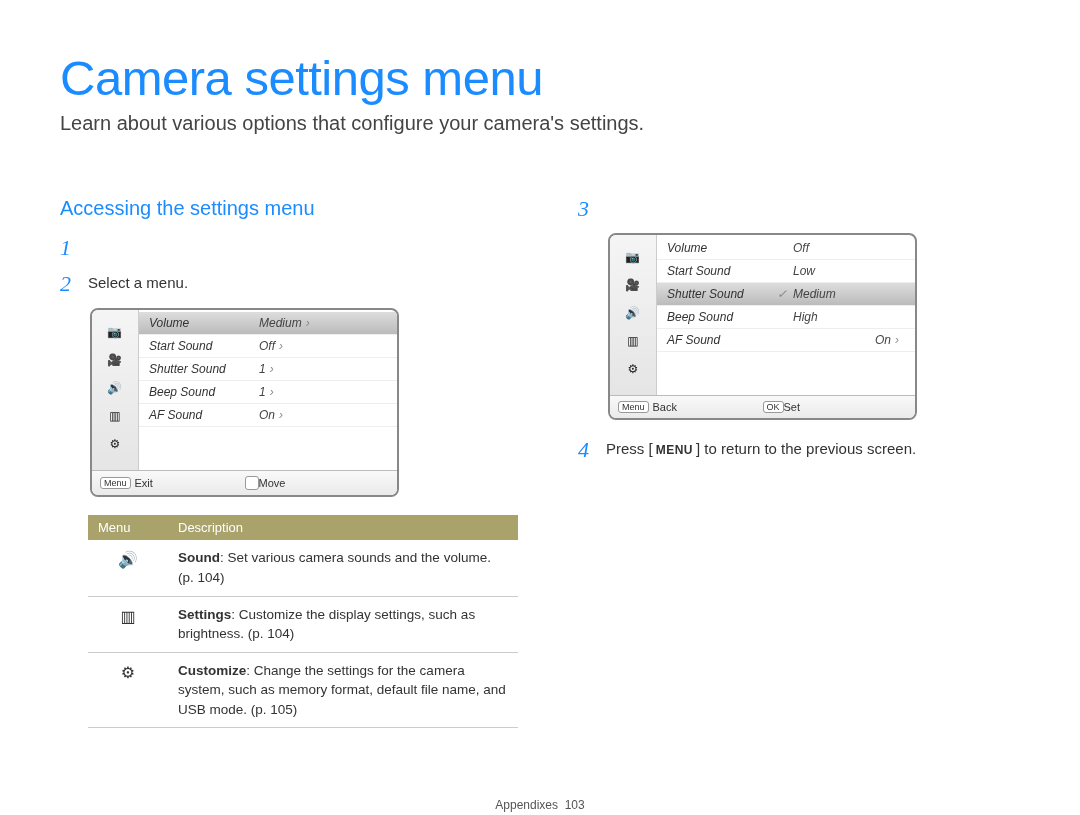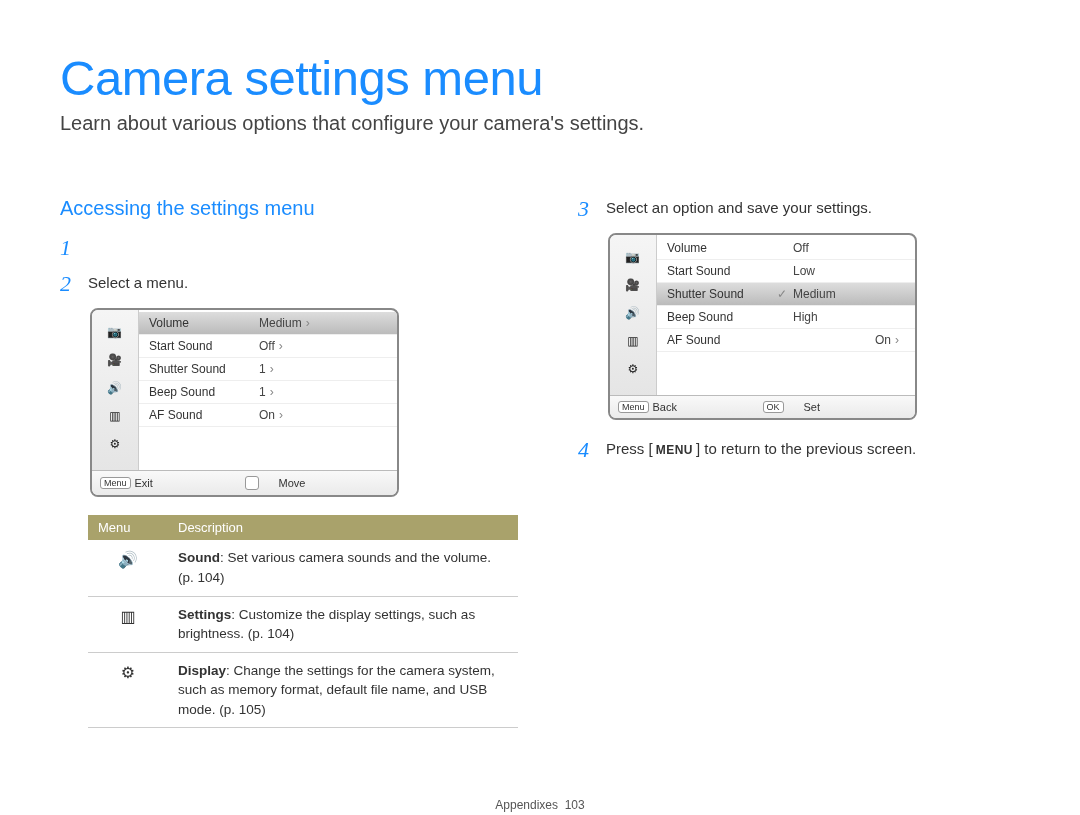--- a/index.html
+++ b/index.html
@@ -104,20 +104,21 @@
     left: -4px; top: -4px;
     width: 42px; height: 42px;
     border-radius: 50%;
     border: 1px solid #bbb;
     background: radial-gradient(circle at 30% 30%, #fff, #ddd);
     z-index: -1;
   }
   .lcd-list {
     flex: 1;
     padding: 2px 0;
+    font-style: italic;
   }
   .lcd-row {
     display: flex;
     padding: 4px 10px;
     border-bottom: 1px solid #eee;
     align-items: center;
   }
   .lcd-row.hl { background: linear-gradient(to bottom, #ddd, #bbb); }
   .lcd-label { flex: 0 0 110px; color: #333; }
   .lcd-val { flex: 1; color: #444; text-align: left; }
@@ -125,21 +126,21 @@
   .lcd-check { color: #888; margin-right: 6px; display:inline-block; width:10px; }
   .lcd-footer {
     border-top: 1px solid #bbb;
     background: linear-gradient(to bottom, #f9f9f9, #eaeaea);
     display: flex;
     padding: 5px 8px;
     font-size: 11px;
     color: #333;
   }
   .foot-left { flex: 0 0 50%; display:flex; align-items:center; gap:4px;}
-  .foot-right { flex: 0 0 50%; display:flex; align-items:center; gap:20px;}
+  .foot-right { flex: 0 0 50%; display:flex; align-items:center; gap:0;}
   .foot-key {
     border: 1px solid #999;
     border-radius: 3px;
     padding: 0 3px;
     font-size: 9px;
     background: #fff;
   }
   .foot-nav {
     display:inline-block; width:12px; height:12px;
     border:1px solid #999; border-radius:3px;
@@ -268,30 +269,29 @@
           <tr>
             <td class="icon-cell"><span class="desc-icon">🔊</span></td>
             <td><b>Sound</b><span>: Set various camera sounds and the volume. (p. 104)</span></td>
           </tr>
           <tr>
             <td class="icon-cell"><span class="desc-icon">▥</span></td>
             <td><b>Settings</b><span>: Customize the display settings, such as brightness. (p. 104)</span></td>
           </tr>
           <tr>
             <td class="icon-cell"><span class="desc-icon">⚙</span></td>
-            <td><b>Display</b><span>: Change the settings for the camera system, such as memory format, default file name, and USB mode. (p. 105)</span></td>
+            <td><b>Customize</b><span>: Change the settings for the camera system, such as memory format, default file name, and USB mode. (p. 105)</span></td>
           </tr>
         </tbody>
       </table>
     </div>
 
     <div class="col">
       <div class="step">
         <div class="step-num">3</div>
-        <div class="step-text">Select an option and save your settings.</div>
       </div>
 
       <div class="lcd">
         <div class="lcd-inner">
           <div class="lcd-side">
             <div class="side-icon">
                 <span>📷</span>
               </div>
             <div class="side-icon">
                 <span>🎥</span>

